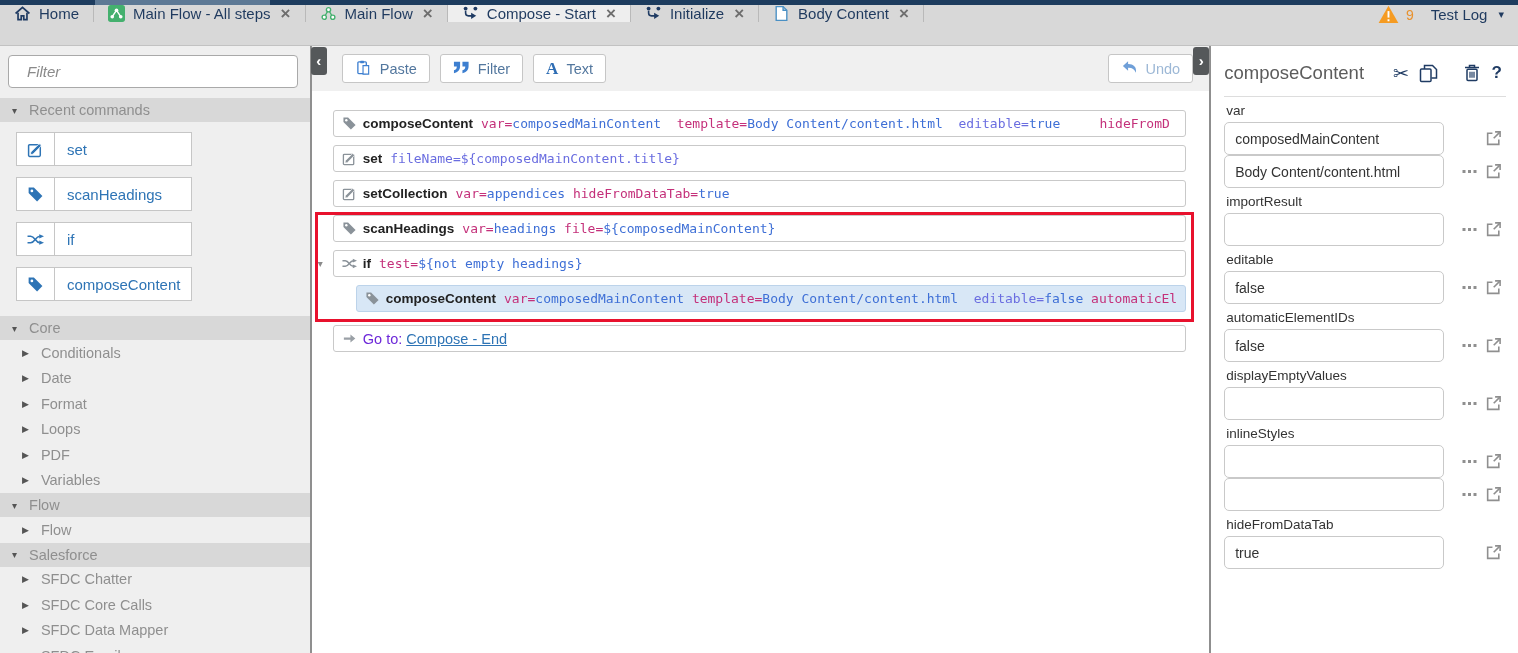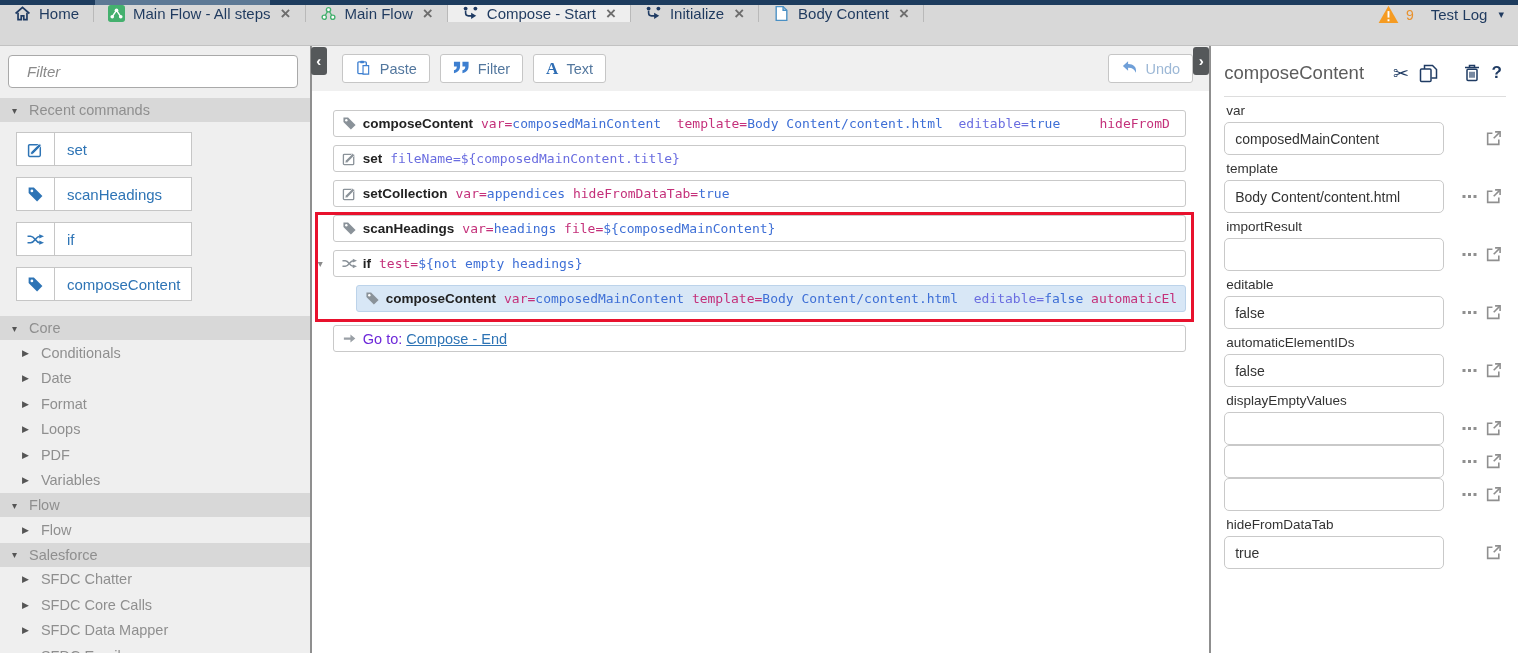--- a/index.html
+++ b/index.html
@@ -393,21 +393,20 @@
           <span class="field-icons">
             <span>
               <svg width="17" height="17" viewBox="0 0 16 16">
                 <path d="M7 3H2.5v10.5H13V9" fill="none" stroke="#8f8f8f" stroke-width="1.5"></path>
                 <path d="M9.5 1.8h4.7v4.7" fill="none" stroke="#8f8f8f" stroke-width="1.5"></path>
                 <path d="M14 2 8.2 7.8" stroke="#8f8f8f" stroke-width="1.5"></path>
               </svg>
             </span>
           </span>
         </div>
-        <div class="field-label">template</div>
         <div class="field-row">
           <input class="field-input" type="text" value="Body Content/content.html" style="">
           <span class="field-icons">
             <span>
               <svg width="15" height="5" viewBox="0 0 15 5">
                 <rect x="0.5" y="1" width="3" height="3" fill="#8f8f8f"></rect>
                 <rect x="6" y="1" width="3" height="3" fill="#8f8f8f"></rect>
                 <rect x="11.5" y="1" width="3" height="3" fill="#8f8f8f"></rect>
               </svg>
             </span>
@@ -493,20 +492,21 @@
             </span>
             <span>
               <svg width="17" height="17" viewBox="0 0 16 16">
                 <path d="M7 3H2.5v10.5H13V9" fill="none" stroke="#8f8f8f" stroke-width="1.5"></path>
                 <path d="M9.5 1.8h4.7v4.7" fill="none" stroke="#8f8f8f" stroke-width="1.5"></path>
                 <path d="M14 2 8.2 7.8" stroke="#8f8f8f" stroke-width="1.5"></path>
               </svg>
             </span>
           </span>
         </div>
+        <div class="field-label">inlineStyles</div>
         <div class="field-row">
           <input class="field-input" type="text" style="">
           <span class="field-icons">
             <span>
               <svg width="15" height="5" viewBox="0 0 15 5">
                 <rect x="0.5" y="1" width="3" height="3" fill="#8f8f8f"></rect>
                 <rect x="6" y="1" width="3" height="3" fill="#8f8f8f"></rect>
                 <rect x="11.5" y="1" width="3" height="3" fill="#8f8f8f"></rect>
               </svg>
             </span>

